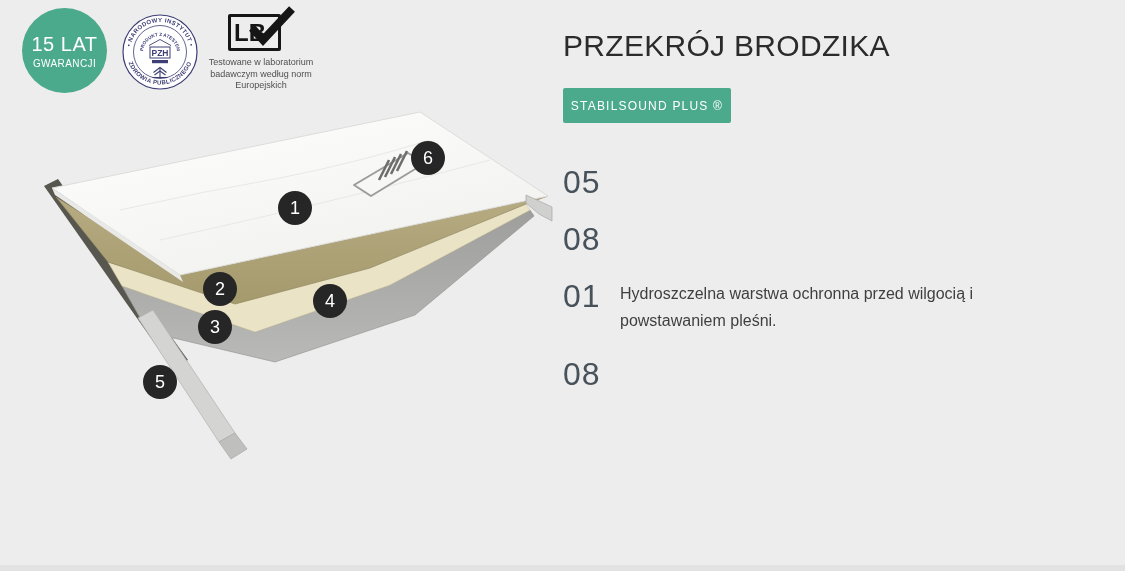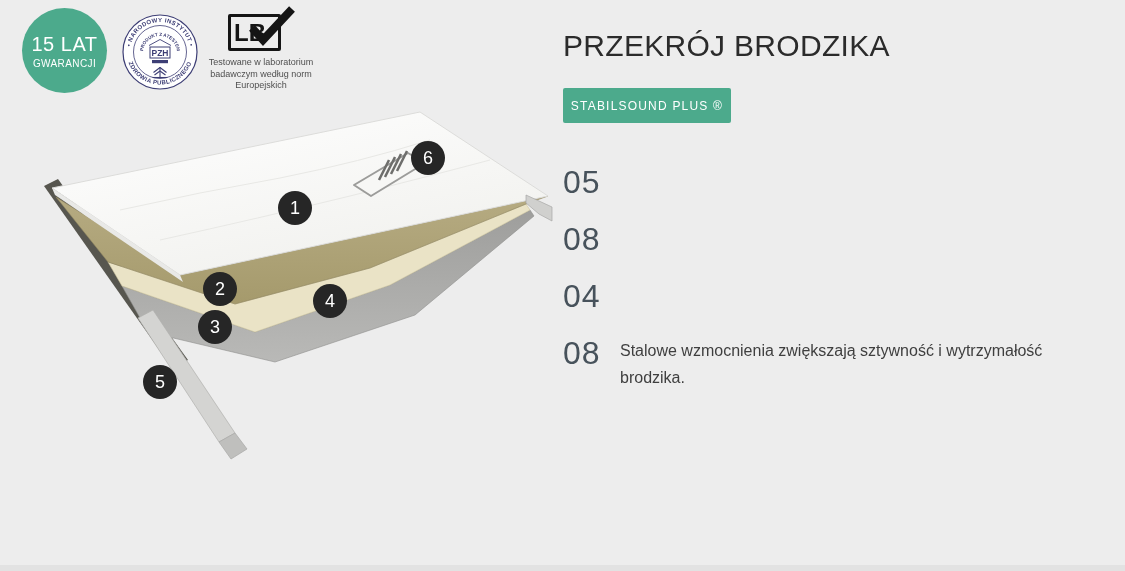--- a/index.html
+++ b/index.html
@@ -175,26 +175,26 @@
 
       <div class="layer-item">
         <div class="layer-num">05</div>
       </div>
 
       <div class="layer-item">
         <div class="layer-num">08</div>
       </div>
 
       <div class="layer-item">
-        <div class="layer-num">04</div>
+        <div class="layer-num">01</div>
+        <div class="layer-txt"><span class="bold"></span><span>Hydroszczelna warstwa ochronna przed wilgocią i
+powstawaniem pleśni.</span></div>
       </div>
 
       <div class="layer-item">
         <div class="layer-num">08</div>
-        <div class="layer-txt"><span class="bold"></span><span>Stalowe wzmocnienia zwiększają sztywność i wytrzymałość
-brodzika.</span></div>
       </div>
 
     </div>
   </div>
 
   <div class="bottom-strip"></div>
 </div>
 
 </body></html>

